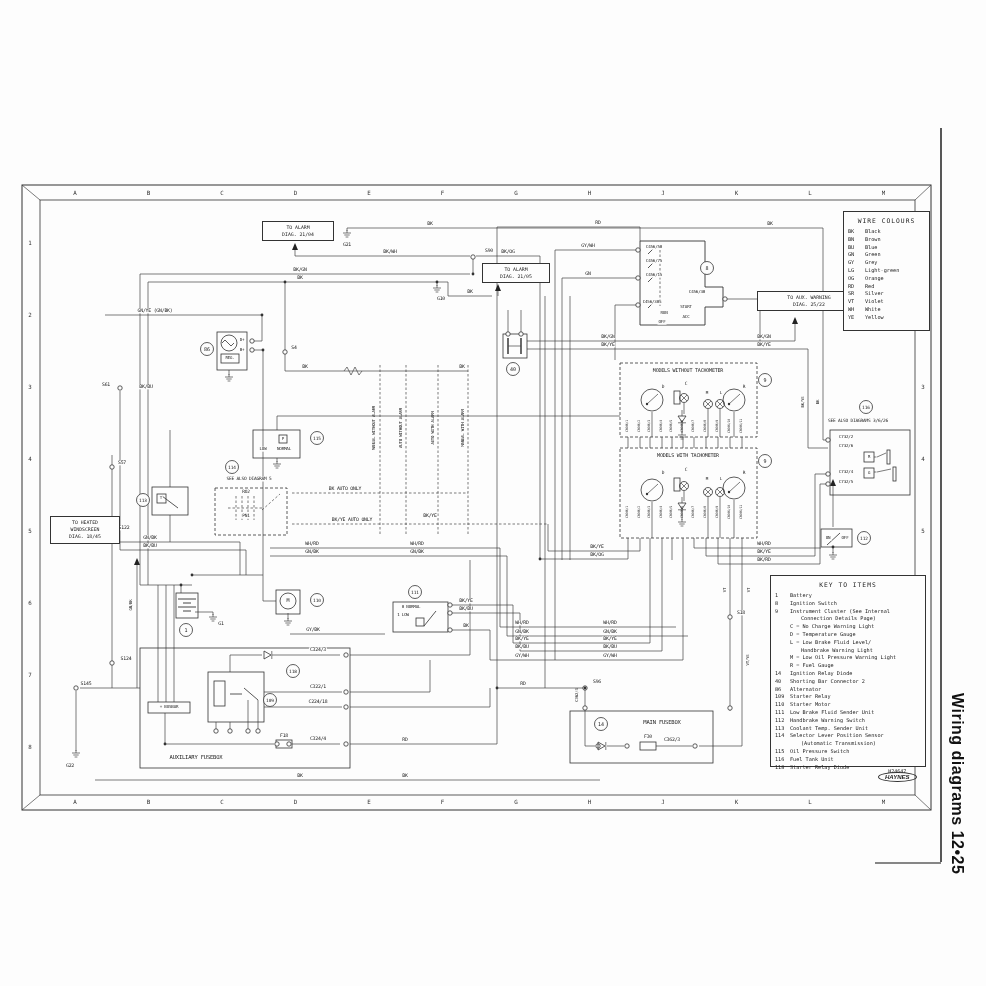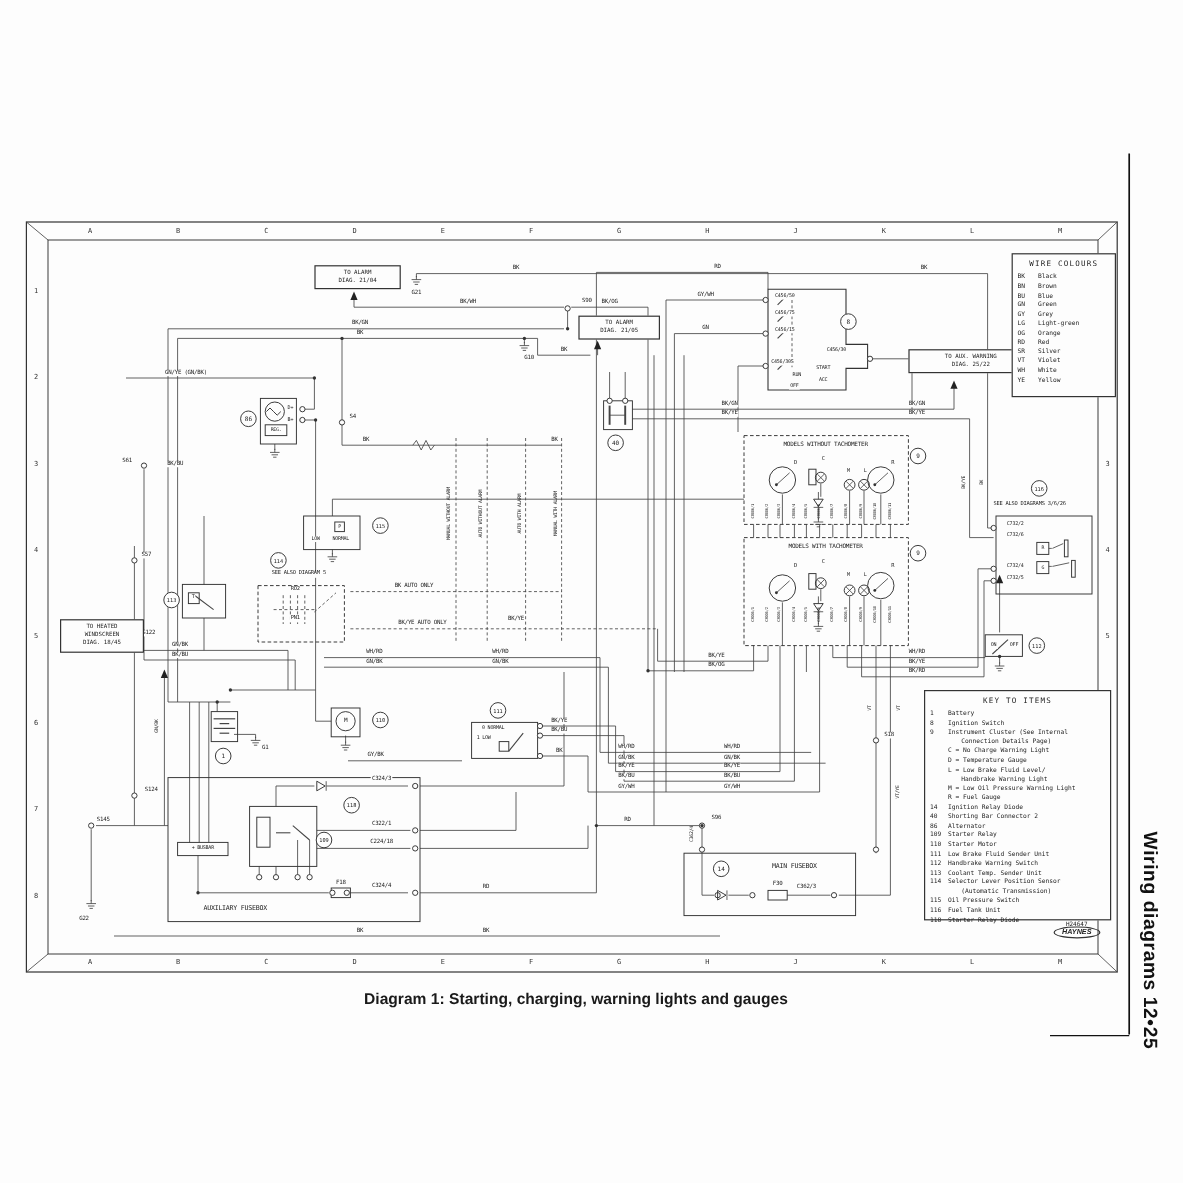--- a/index.html
+++ b/index.html
@@ -776,21 +776,20 @@
           <span class="c1k">116</span>
           <span>Fuel Tank Unit</span>
         </div>
         <div class="row">
           <span class="c1k">118</span>
           <span>Starter Relay Diode</span>
         </div>
       </div>
   </div>
 
-  <div id="caption" style="top:825px;">Diagram 1: Starting, charging, warning lights and gauges</div>
 
   <div id="sidebar-text" style="left:948px;top:693px;">Wiring diagrams 12•25</div>
 
   <div id="brand" style="left:878px;top:768px;">
     <div>H24647</div>
     <span class="oval">HAYNES</span>
   </div>
 </div>
 
 </body></html>

